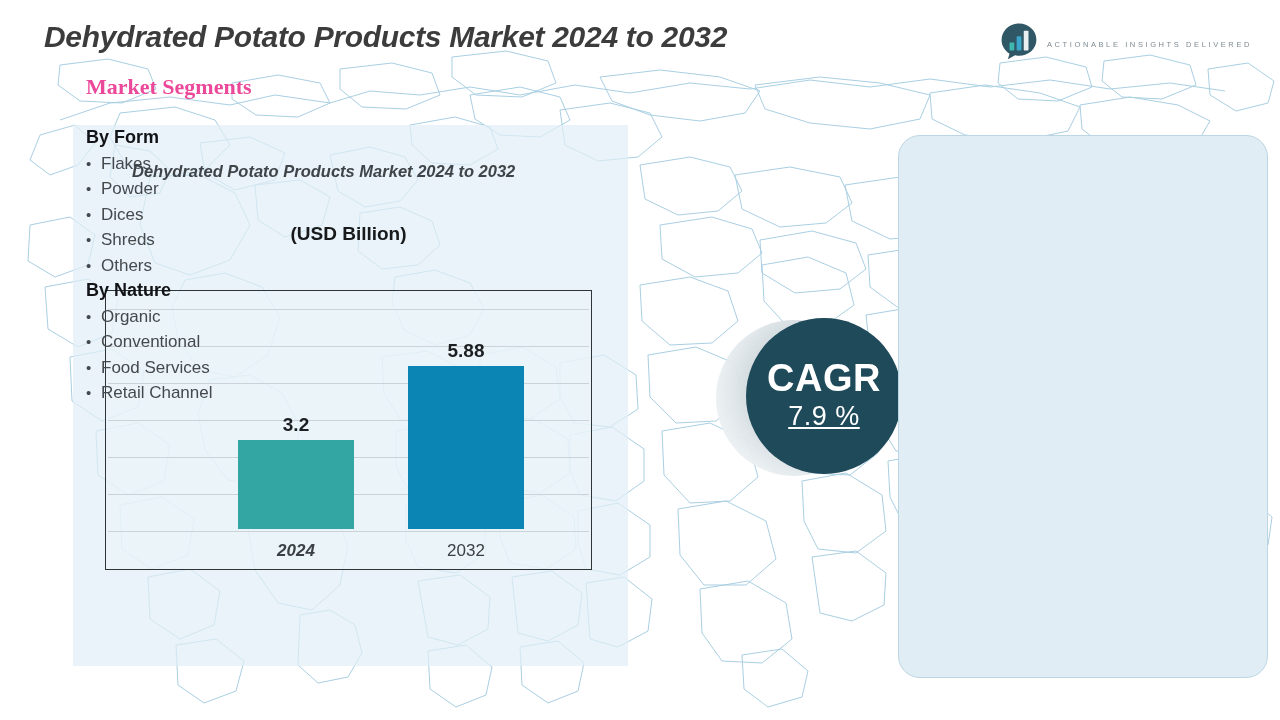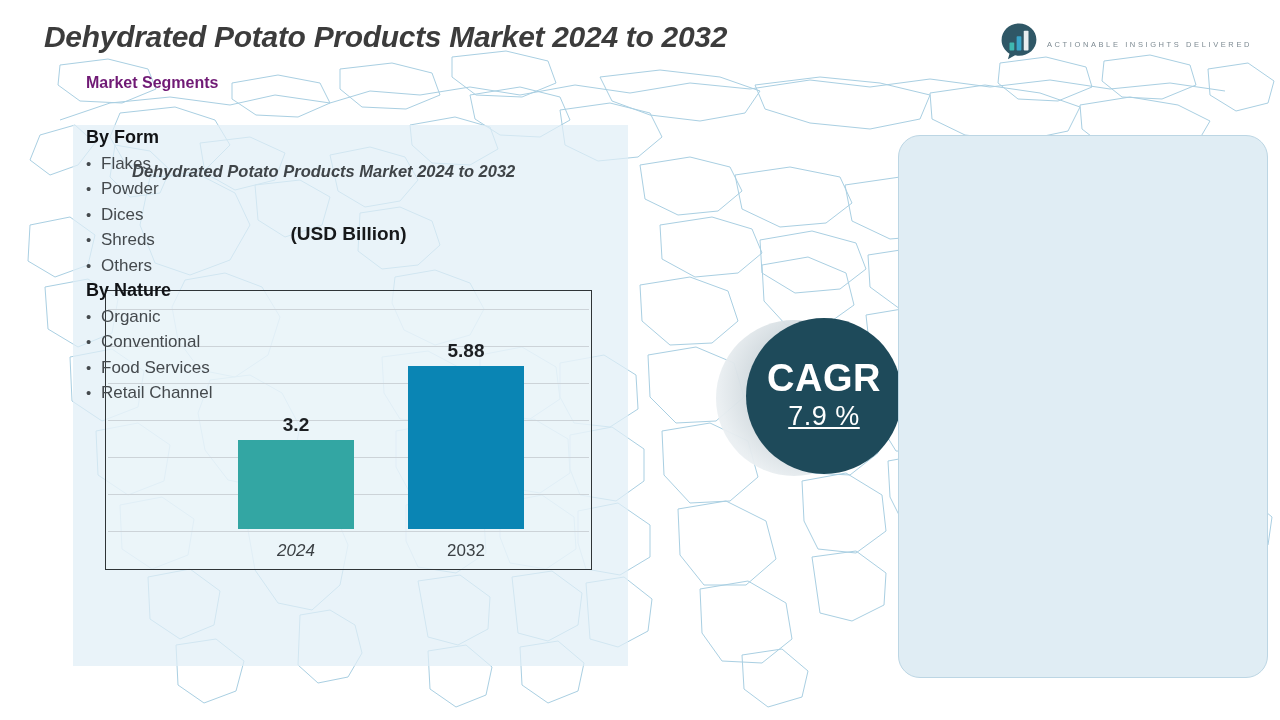--- a/index.html
+++ b/index.html
@@ -151,21 +151,21 @@
     font-weight: bold;
     color: #1c1f22;
   }
   .bar-cat {
     position: absolute;
     bottom: 8px;
     text-align: center;
     font-size: 17px;
     color: #3b4044;
   }
-  .bar-cat.first { font-weight: normal; font-style: italic; }
+  .bar-cat.first { font-weight: bold; font-style: italic; }
 
   
   #cagr-wrap {
     position: absolute;
     left: 716px;
     top: 318px;
     width: 190px;
     height: 160px;
   }
   #cagr-shadow {
@@ -215,23 +215,24 @@
     height: 543px;
     background: #e0edf4;
     border: 1px solid #bcd6e4;
     border-radius: 22px;
     box-sizing: border-box;
   }
   #segments-title {
     position: absolute;
     left: 86px;
     top: 74px;
-    font-size: 16px;
-    font-weight: bold;
-    color: #701a75;
+    font-size: 22px;
+    font-weight: bold;
+    color: #ec4899;
+    font-family: Liberation Serif, serif;
   }
   #segments-list {
     position: absolute;
     left: 86px;
     top: 125px;
     width: 270px;
   }
   .seg-head {
     font-size: 18px;
     font-weight: bold;

